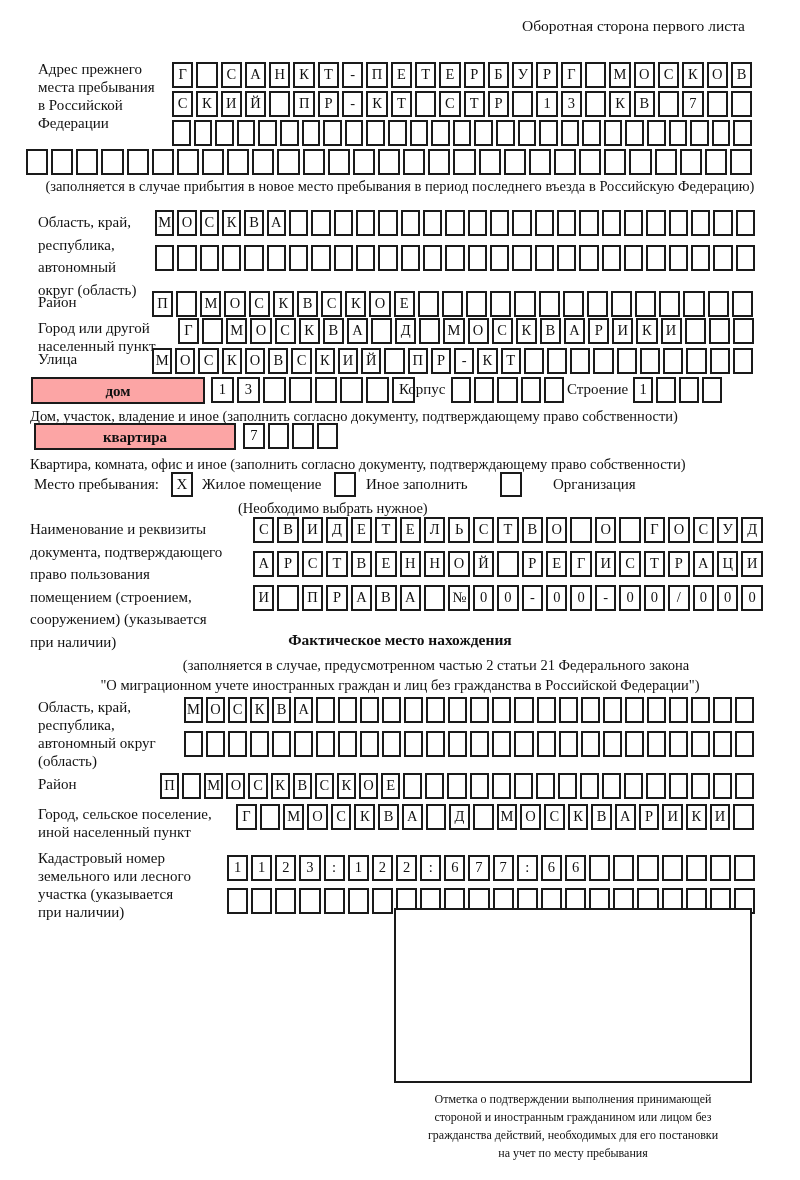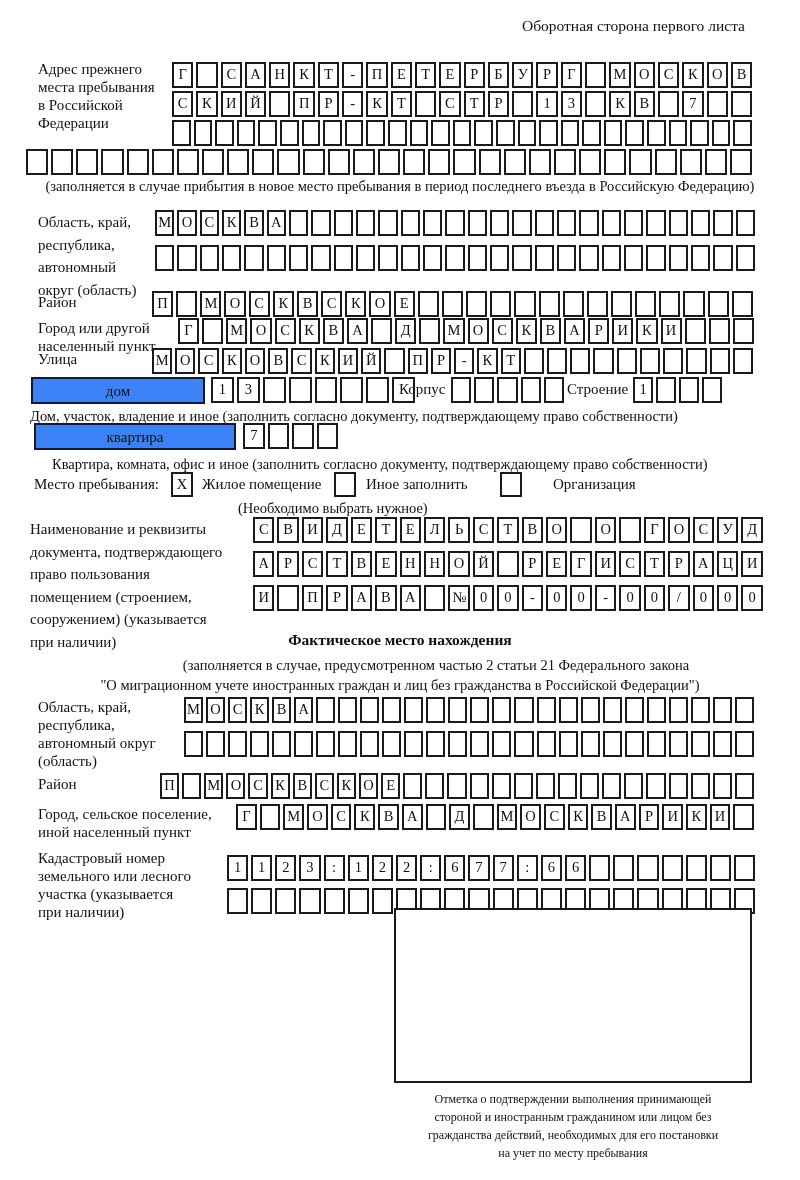--- a/index.html
+++ b/index.html
@@ -15,22 +15,22 @@
   .title { font-weight:bold; font-size:16px; }
   .center { left:0; width:800px; text-align:center; }
   .cellrow { position:absolute; display:flex; height:26px; }
   .cell {
     flex:1 1 0; margin-right:3px; border:2px solid #1a1a1a; background:#fff;
     box-sizing:border-box; text-align:center; font-size:14.5px; line-height:21px;
     overflow:hidden;
   }
   .cell:last-child { margin-right:0; }
   .bigbox {
-    position:absolute; border:2px solid #1a1a1a; background:#3b82f6; box-sizing:border-box;
-    text-align:center; font-size:15px; line-height:24px; height:27px;
+    position:absolute; border:2px solid #1a1a1a; background:#fca5a5; box-sizing:border-box;
+    text-align:center; font-size:15px; line-height:24px; height:27px;font-weight:bold;
   }
   .checkbox {
     position:absolute; width:22px; height:25px; border:2px solid #1a1a1a; background:#fff;
     box-sizing:border-box; text-align:center; font-size:15px; line-height:21px;
   }
   .stampbox { position:absolute; border:2px solid #1a1a1a; background:#fff; box-sizing:border-box; }
   .caption { font-size:12px; line-height:18px; white-space:pre-line; text-align:center; }
 </style>
 </head>
 <body>
@@ -337,21 +337,21 @@
     </div>
   <div class="abs note" style="left:30px; top:408px;">Дом, участок, владение и иное (заполнить согласно документу, подтверждающему право собственности)</div>
 
   <div class="bigbox" style="left:34px; top:423px; width:202px;">квартира</div>
   <div class="cellrow" style="left:243px; top:423px; width:95px;">
       <span class="cell">7</span>
       <span class="cell"></span>
       <span class="cell"></span>
       <span class="cell"></span>
     </div>
-  <div class="abs note" style="left:30px; top:456px;margin-left:22px;">Квартира, комната, офис и иное (заполнить согласно документу, подтверждающему право собственности)</div>
+  <div class="abs note" style="left:30px; top:456px;">Квартира, комната, офис и иное (заполнить согласно документу, подтверждающему право собственности)</div>
 
   <div class="abs label nowrap" style="left:34px; top:475px;">Место пребывания:</div>
   <div class="checkbox" style="left:171px; top:472px;">X</div>
   <div class="abs label nowrap" style="left:202px; top:475px;">Жилое помещение</div>
   <div class="checkbox" style="left:334px; top:472px;"></div>
   <div class="abs label nowrap" style="left:366px; top:475px;">Иное заполнить</div>
   <div class="checkbox" style="left:500px; top:472px;"></div>
   <div class="abs label nowrap" style="left:553px; top:475px;">Организация</div>
   <div class="abs note" style="left:238px; top:500px;">(Необходимо выбрать нужное)</div>
 

